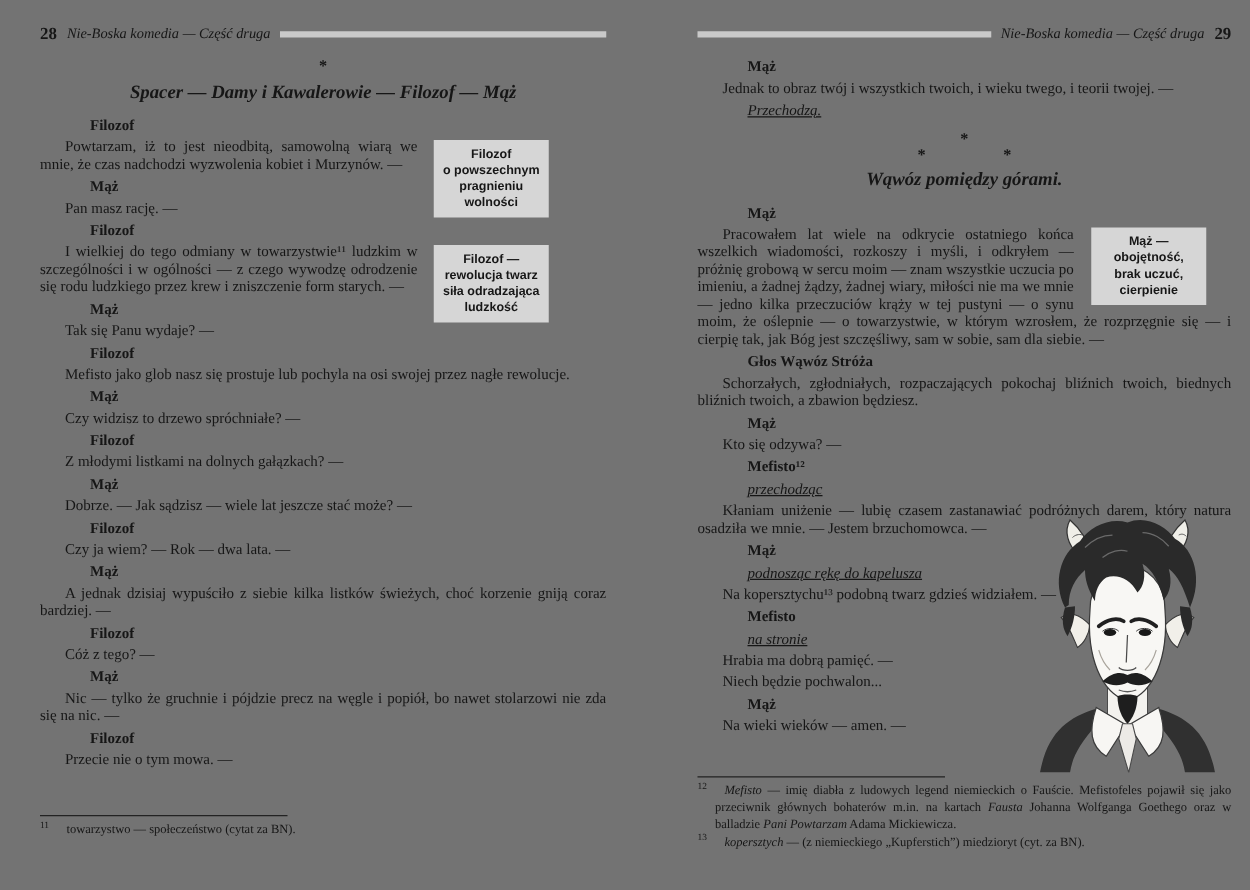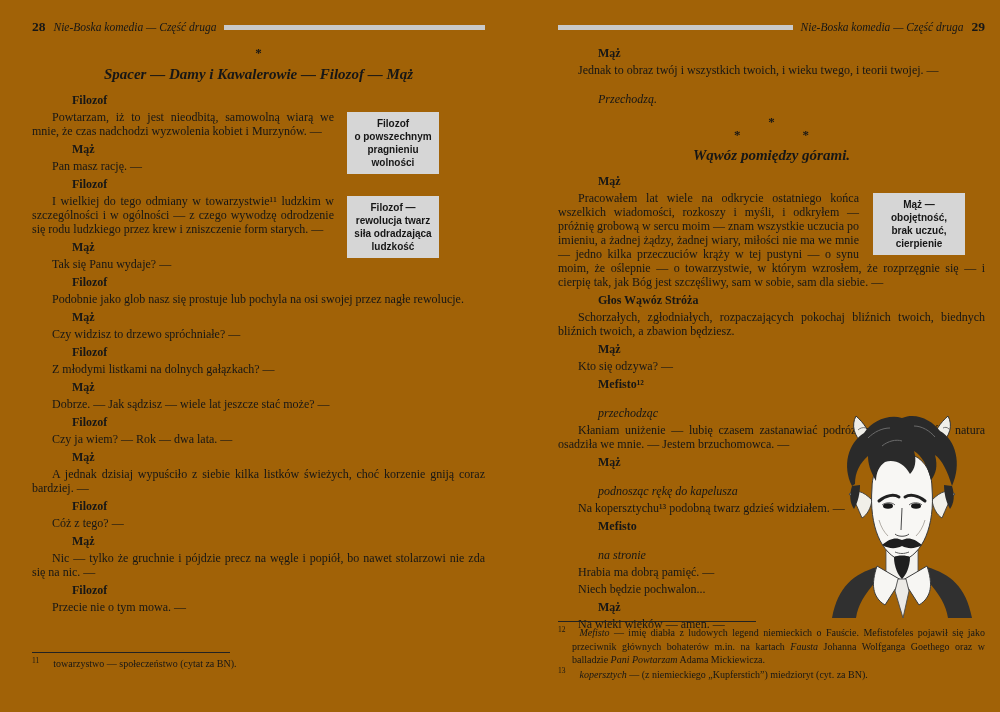--- a/index.html
+++ b/index.html
@@ -1,18 +1,18 @@
 <!DOCTYPE html>
 <html lang="pl"><head>
 <meta charset="utf-8">
 <style>
   html,body{margin:0;padding:0;background:#e9e9e7;}
   .sheet{
     position:relative; width:1000px; height:712px; overflow:hidden;
-    background:#a16207; color:#161616;
+    background:#737373; color:#161616;
     font-family:"Liberation Serif", serif; font-size:12px; line-height:14px;
   }
   .page{position:absolute; top:0;}
   .page-left{left:32px; width:453px;}
   .page-right{left:558px; width:427px;}
 
   
   .runhead{display:flex; align-items:center; gap:8px; margin-top:20px; height:14px;}
   .pagenum{font-weight:bold; font-size:13.5px;}
   .runtitle{font-style:italic; font-size:11.5px; white-space:nowrap;}
@@ -24,21 +24,21 @@
     text-align:center; font-weight:bold; font-style:italic;
     font-size:15px; margin-top:7px;
   }
   .stars{text-align:center; margin-top:9px; font-weight:bold; font-size:13px; line-height:13px;}
   .stars .row2 span{display:inline-block; margin:0 31px;}
 
   
   .block{margin-top:4px;}
   .speaker{font-weight:bold; padding-left:40px;}
   .dtext{text-align:justify; text-indent:20px; margin-top:3px;}
-  .stage{font-style:italic; padding-left:40px; margin-top:15px;}
+  .stage{font-style:italic; padding-left:40px; margin-top:4px;text-decoration:underline;}
   .first{margin-top:12px;}
 
   
   .mnote{
     float:right; width:88px; background:#d6d6d6;
     font-family:"Liberation Sans", sans-serif; font-weight:bold;
     font-size:10px; line-height:13px; text-align:center;
     padding:5px 2px; text-indent:0;
   }
   .page-left  .mnote{margin:2px 46px 4px 13px;}
@@ -103,21 +103,21 @@
         </span><span>I wielkiej do tego odmiany w towarzystwie¹¹ ludzkim w szczególności i w ogólności — z czego wywodzę odrodzenie się rodu ludzkiego przez krew i zniszczenie form starych. —</span>
       </div>
     </div>
 
     <div class="block">
       <div class="speaker">Mąż</div>
       <div class="dtext"><span>Tak się Panu wydaje? —</span></div>
     </div>
     <div class="block">
       <div class="speaker">Filozof</div>
-      <div class="dtext"><span>Podobnie jako glob nasz się prostuje lub pochyla na osi swojej przez nagłe rewolucje.</span></div>
+      <div class="dtext"><span>Mefisto jako glob nasz się prostuje lub pochyla na osi swojej przez nagłe rewolucje.</span></div>
     </div>
     <div class="block">
       <div class="speaker">Mąż</div>
       <div class="dtext"><span>Czy widzisz to drzewo spróchniałe? —</span></div>
     </div>
     <div class="block">
       <div class="speaker">Filozof</div>
       <div class="dtext"><span>Z młodymi listkami na dolnych gałązkach? —</span></div>
     </div>
     <div class="block">

